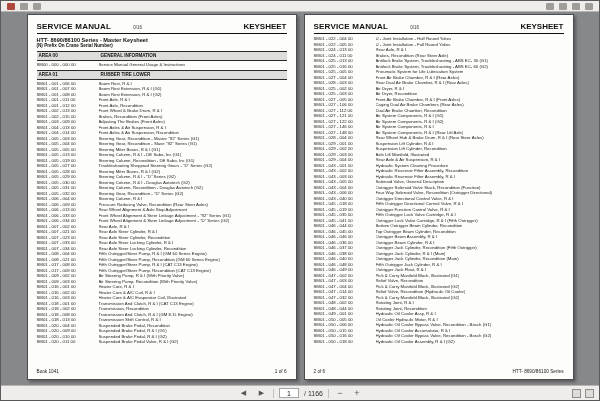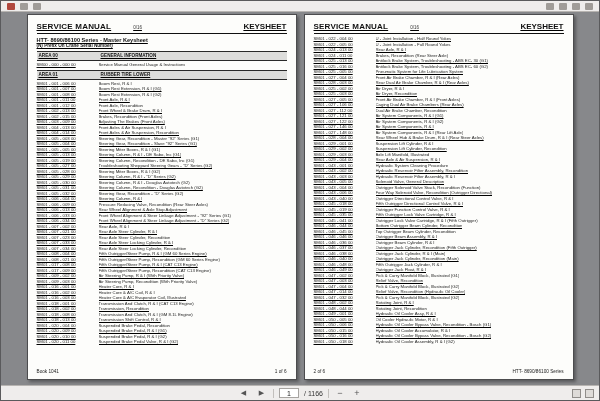--- a/index.html
+++ b/index.html
@@ -41,21 +41,21 @@
   .zoom-btn {
     width:12px; height:11px; display:flex; align-items:center; justify-content:center;
     font-size:9px; color:#555;
   }
   .sb-right { position:absolute; right:5px; display:flex; gap:4px; }
   .view-icon { width:9px; height:9px; border:1px solid #908d8a; background:#dedbd8; }
 
   
   .pages {
     position:absolute; top:13px; left:0; right:0; bottom:17px;
-    display:flex; justify-content:center; align-items:flex-start; gap:7px;text-decoration:underline;
+    display:flex; justify-content:center; align-items:flex-start; gap:7px;
   }
   .page {
     width:270px; height:366px; background:#fdfdfb;
     border:1px solid #4c4c4e; box-shadow:2px 2px 3px rgba(0,0,0,.35);
     padding:7px 9px 14px; position:relative; overflow:hidden;
   }
   .page-header {
     display:flex; align-items:baseline;
     border-bottom:1.5px solid #101010; padding-bottom:2px;
   }

